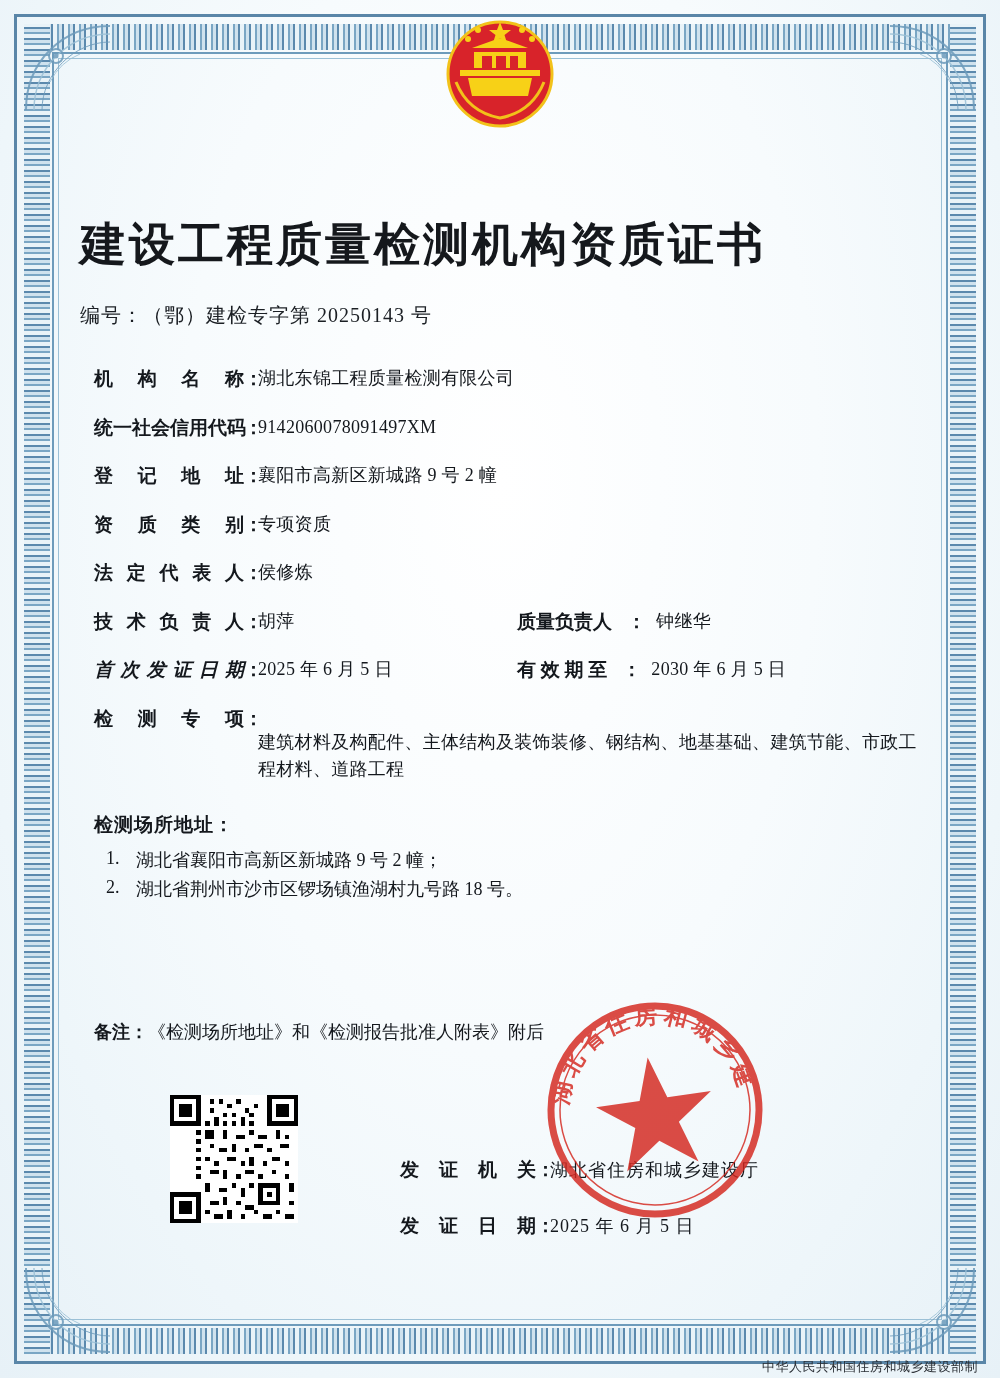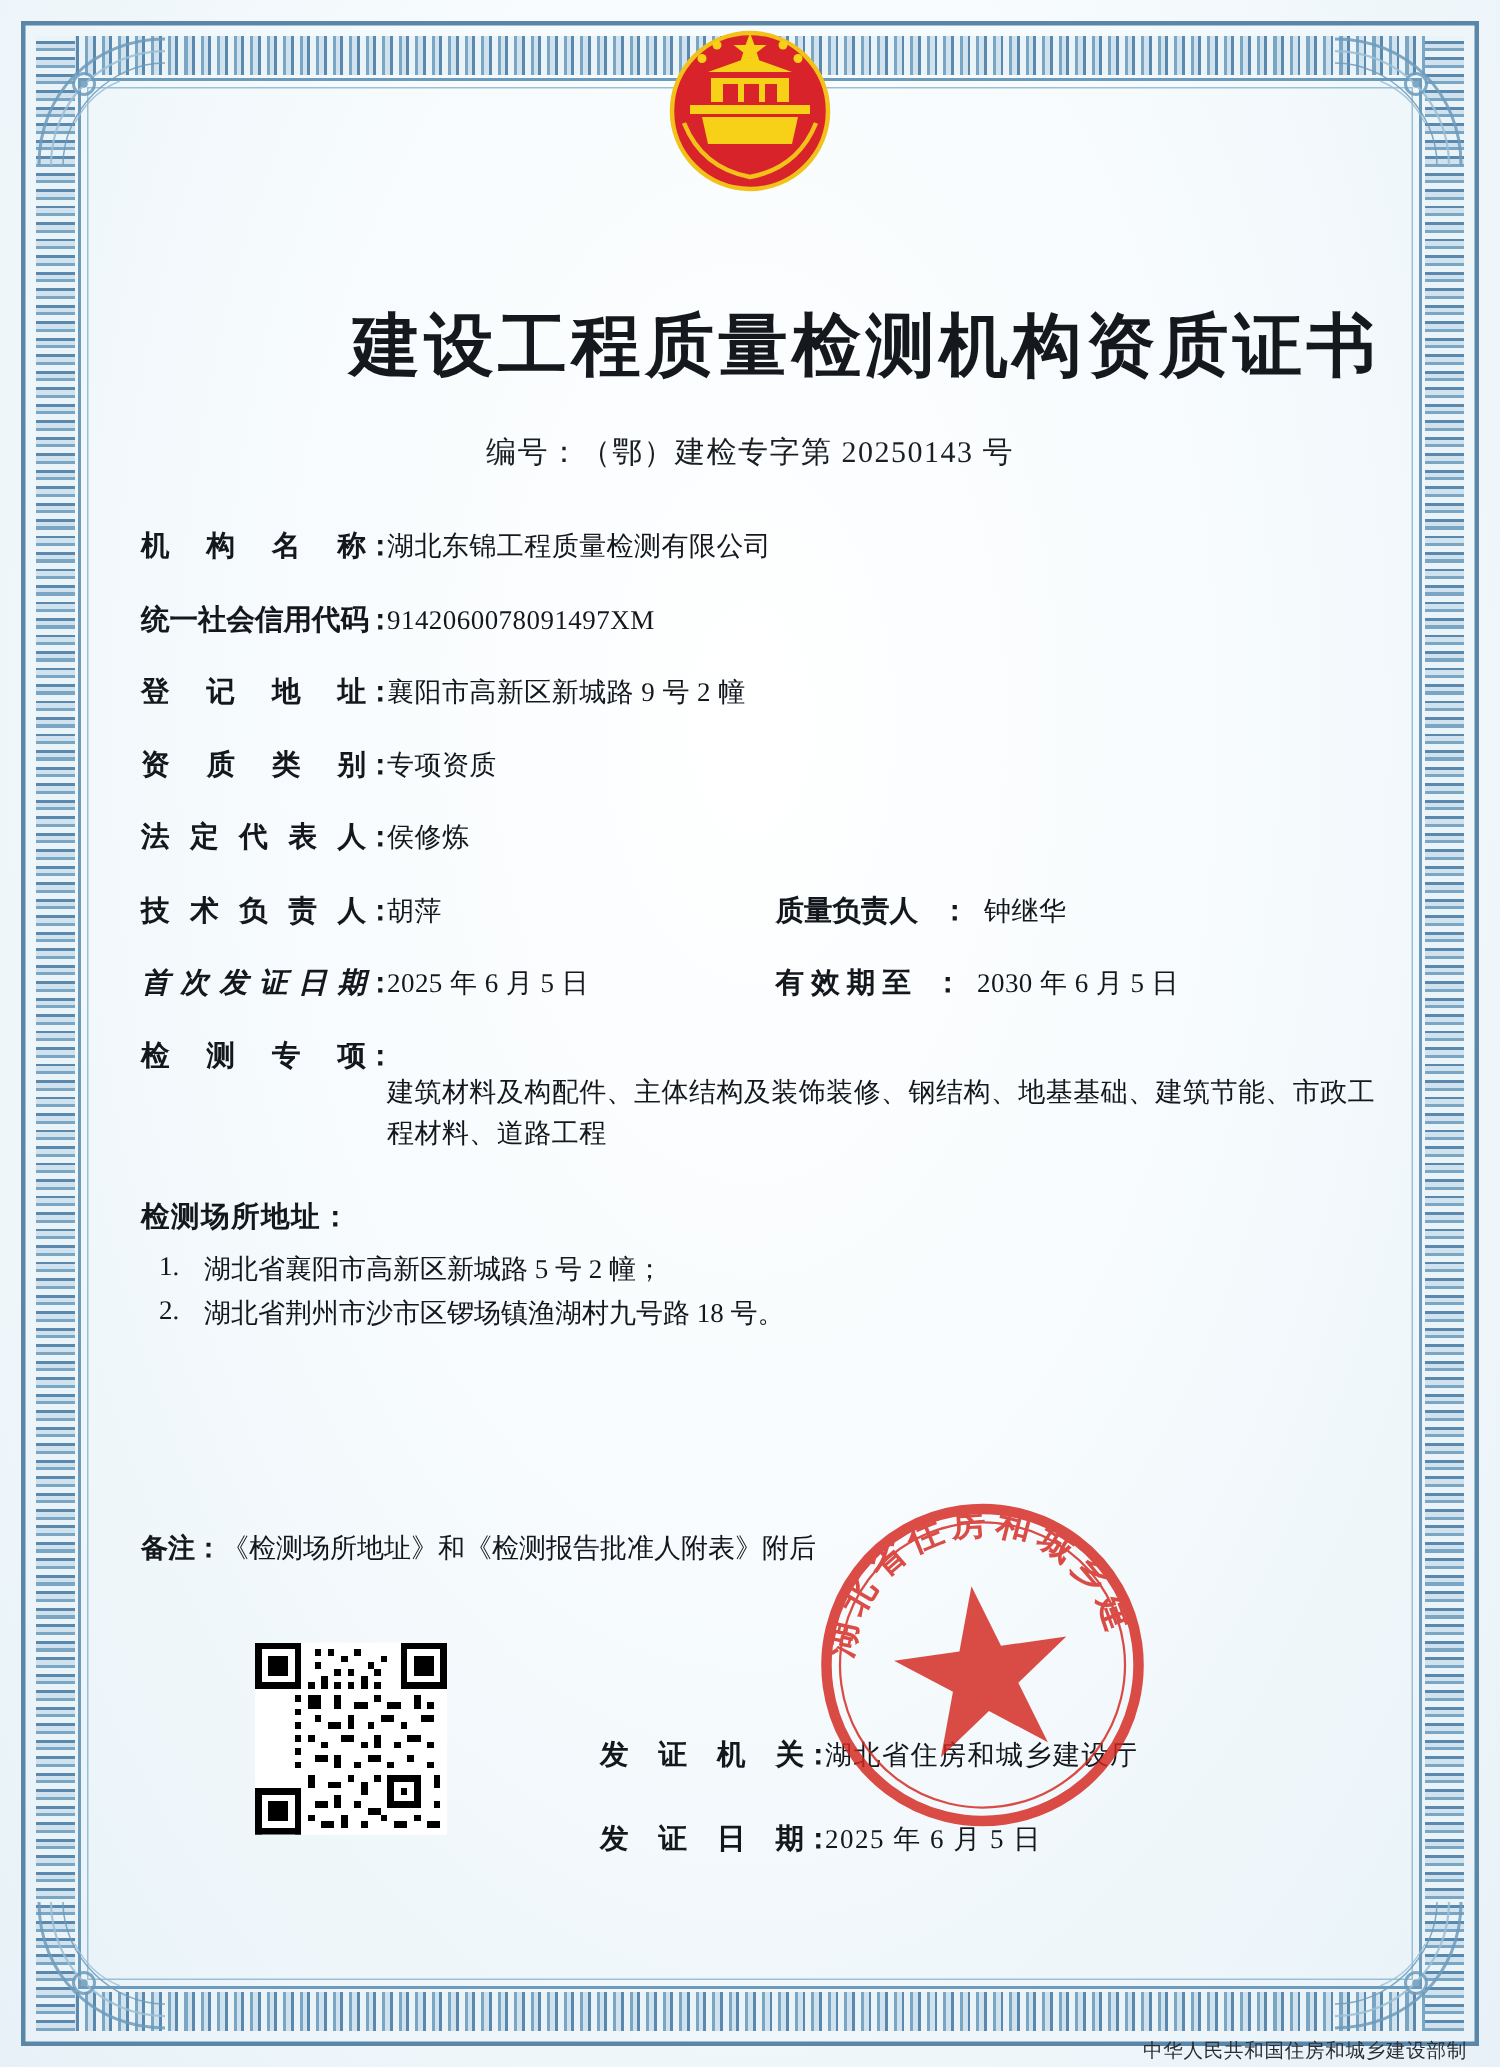--- a/index.html
+++ b/index.html
@@ -93,30 +93,29 @@
 
   
   .content {
     position: absolute;
     left: 80px;
     right: 80px;
     top: 190px;
   }
 
   .doc-title {
-    text-align: right;
+    text-align: left;
     font-size: 46px;
     font-weight: bold;
     letter-spacing: 3px;
     color: #15181c;
     font-family: Liberation Mono, monospace;
-    margin-top: 10px;
+    margin-top: 24px;
   }
   .doc-number {
-    text-align: center;
     font-size: 20px;
     color: #1b1f24;
     margin-top: 26px;
     letter-spacing: 1px;
   }
 
   .fields {
     margin-top: 36px;
     padding-left: 14px;
   }
@@ -377,21 +376,21 @@
         <span class="field-value multi">建筑材料及构配件、主体结构及装饰装修、钢结构、地基基础、建筑节能、市政工程材料、道路工程</span>
       </div>
 
     </div>
 
     <div class="place-block">
       <div class="place-title">检测场所地址：</div>
       <ul class="place-list">
         <li>
           <span class="num">1.</span>
-          <span>湖北省襄阳市高新区新城路 5 号 2 幢；</span>
+          <span>湖北省襄阳市高新区新城路 9 号 2 幢；</span>
         </li>
         <li>
           <span class="num">2.</span>
           <span>湖北省荆州市沙市区锣场镇渔湖村九号路 18 号。</span>
         </li>
       </ul>
     </div>
 
   </div>
 

